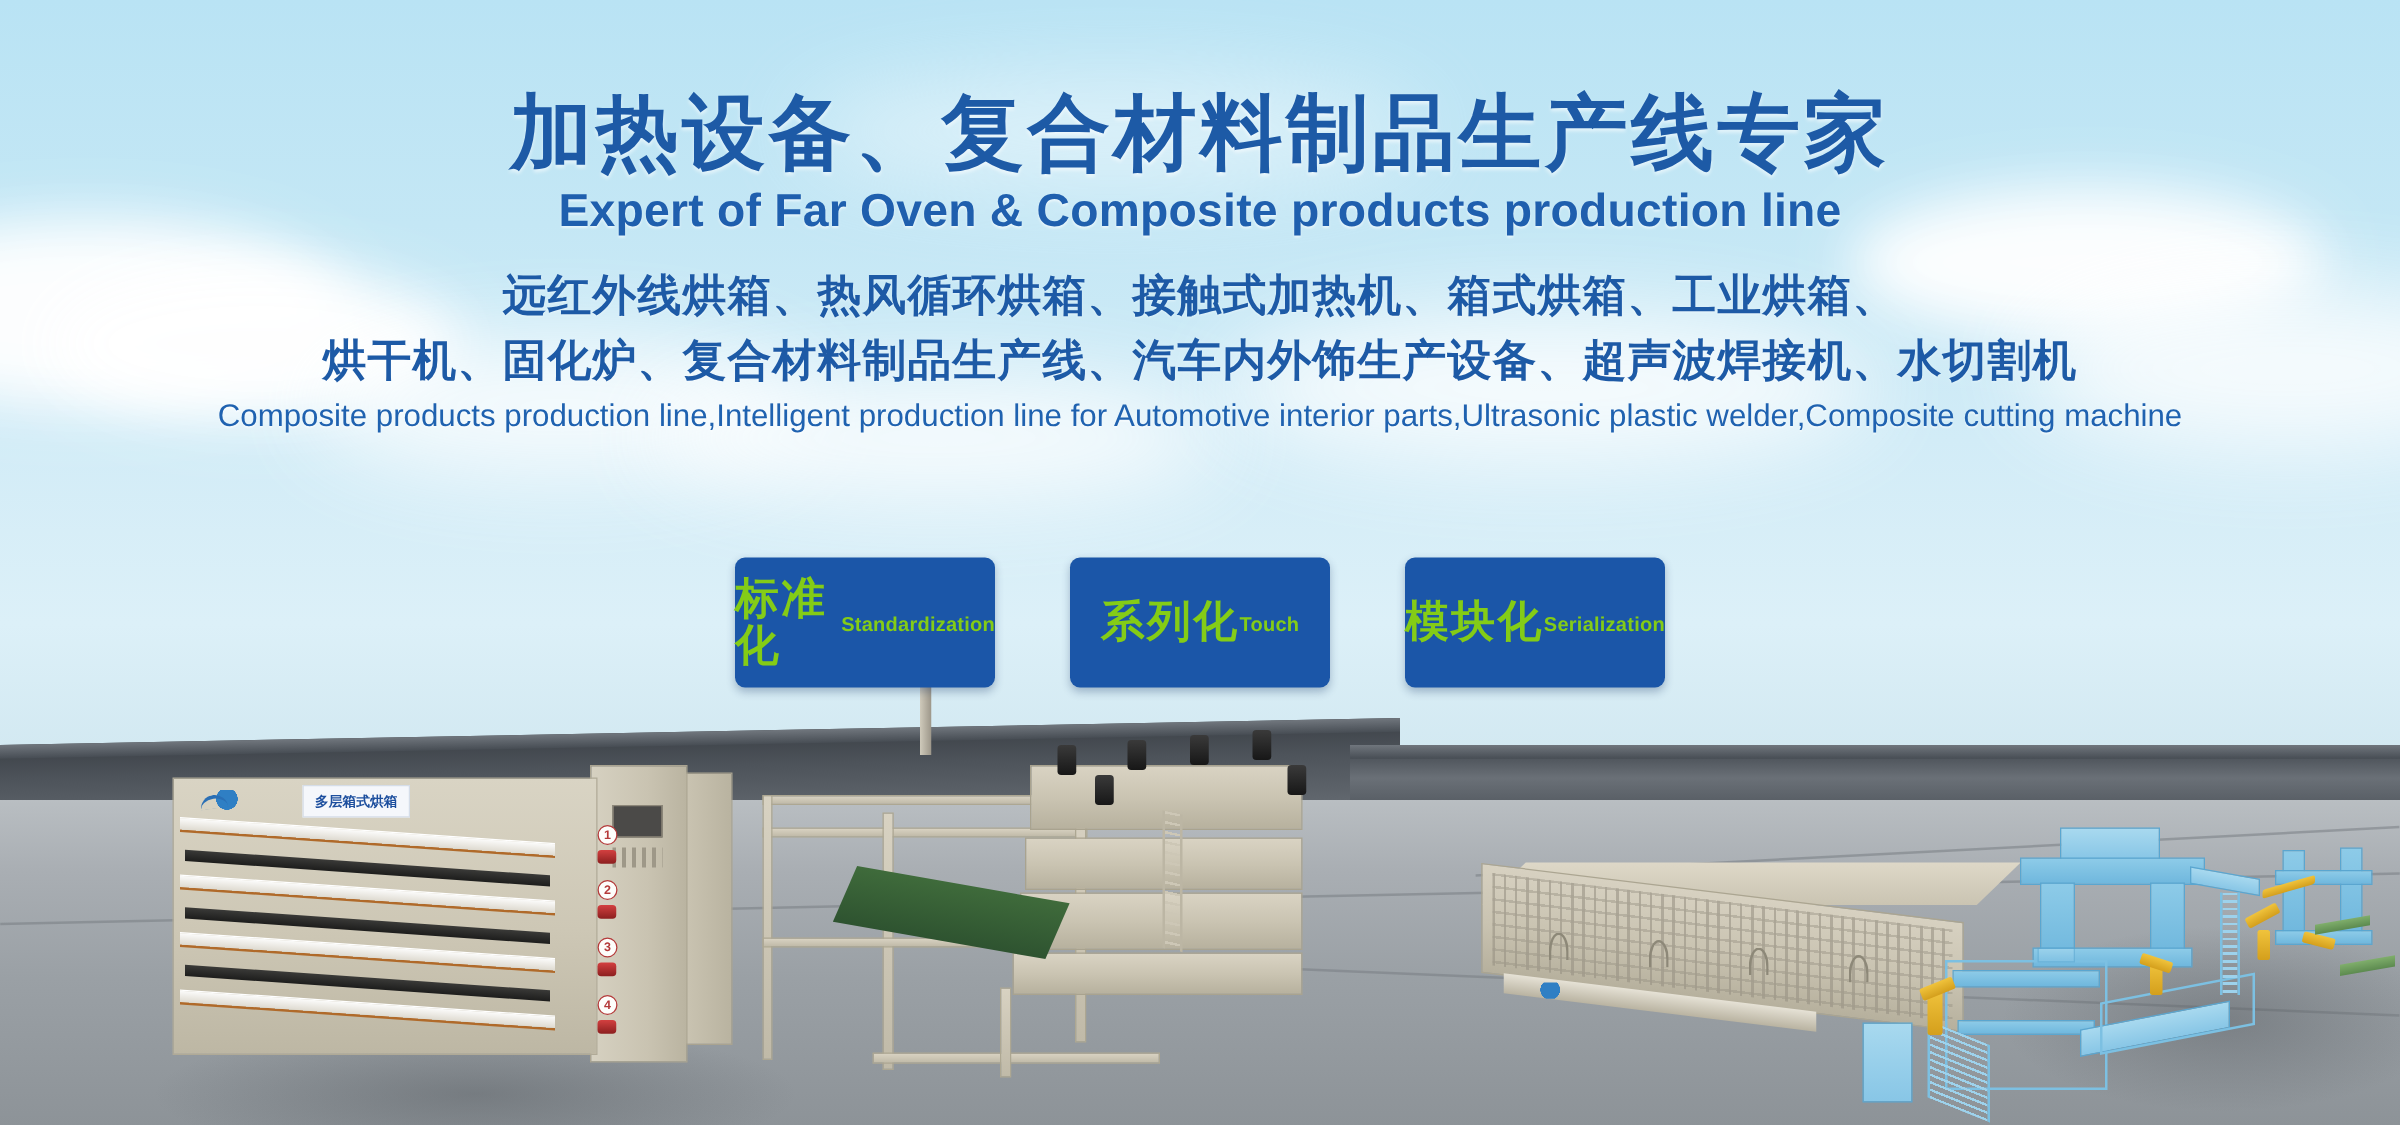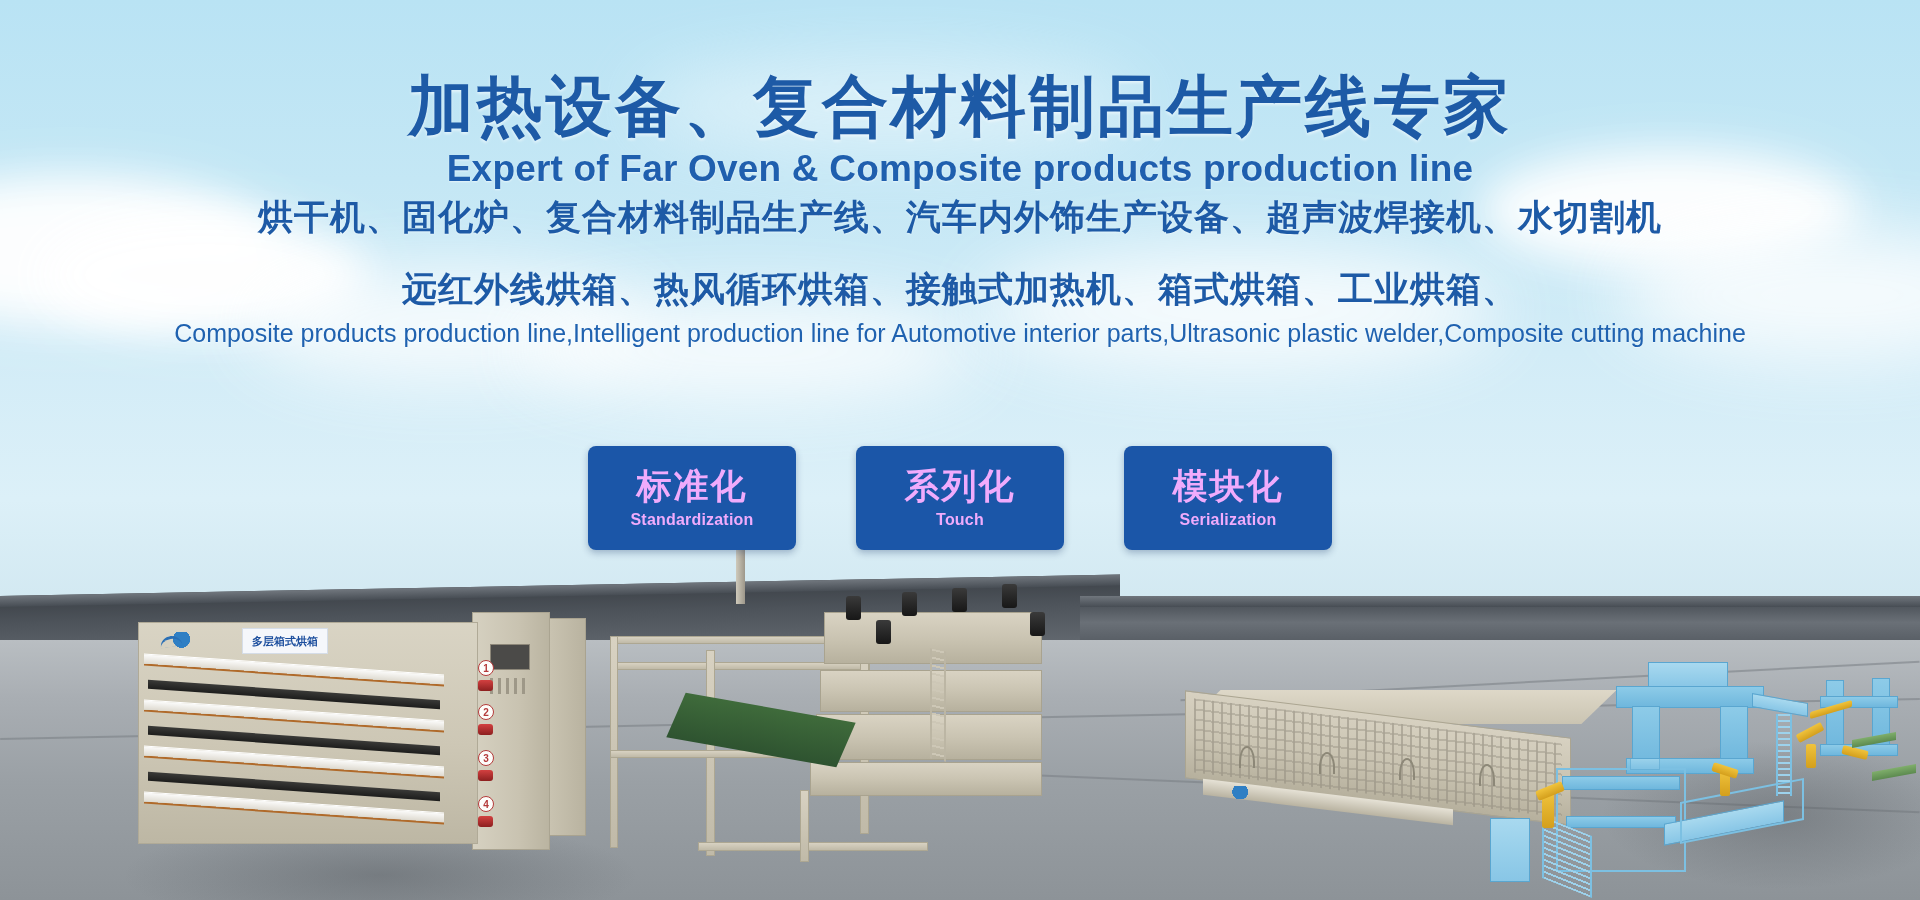--- a/index.html
+++ b/index.html
@@ -95,22 +95,22 @@
 
   
   .badges {
     position:absolute; left:0; top:446px; width:1920px;
     display:flex; justify-content:center; gap:60px; z-index:30;
   }
   .badge {
     width:208px; height:104px; border-radius:8px;
     background:#1b56a8;
     box-shadow:0 3px 7px rgba(20,50,100,.3);
-    display:flex; flex-direction:column; align-items:center; justify-content:center;
-    color:#f0abfc;
+    display:flex; flex-direction:row; align-items:center; justify-content:center;
+    color:#84cc16;
   }
   .badge-cn {
     font-size:35px; font-weight:bold; letter-spacing:2px; line-height:1.1;
     font-family:"DejaVu Sans","Liberation Sans",sans-serif;
   }
   .badge-en { font-size:16px; font-weight:bold; margin-top:5px; letter-spacing:.2px; }
 
   
   .oven { position:absolute; left:138px; top:612px; width:420px; height:250px; z-index:20; }
   .oven-body {
@@ -417,22 +417,22 @@
     <div class="rob" style="left:362px;top:108px;width:26px;height:9px;transform:rotate(14deg);"></div>
     <div class="rob" style="left:330px;top:66px;width:42px;height:7px;transform:skewY(-16deg);"></div>
 
     <div class="grn" style="left:392px;top:128px;width:44px;height:9px;transform:skewY(-10deg);"></div>
     <div class="grn" style="left:372px;top:96px;width:44px;height:8px;transform:skewY(-10deg);"></div>
   </div>
 
   <div class="text-block">
     <div class="title-cn">加热设备、复合材料制品生产线专家</div>
     <div class="title-en">Expert of Far Oven &amp; Composite products production line</div>
+    <div class="sub-cn">远红外线烘箱、热风循环烘箱、接触式加热机、箱式烘箱、工业烘箱、</div>
     <div class="sub-cn" style="margin-top:4px;">烘干机、固化炉、复合材料制品生产线、汽车内外饰生产设备、超声波焊接机、水切割机</div>
-    <div class="sub-cn">远红外线烘箱、热风循环烘箱、接触式加热机、箱式烘箱、工业烘箱、</div>
     <div class="sub-en" style="margin-top:2px;">Composite products production line,Intelligent production line for Automotive interior parts,Ultrasonic plastic welder,Composite cutting machine</div>
   </div>
 
   <div class="badges">
     <div class="badge">
       <span class="badge-cn">标准化</span>
       <span class="badge-en">Standardization</span>
     </div>
     <div class="badge">
       <span class="badge-cn">系列化</span>

